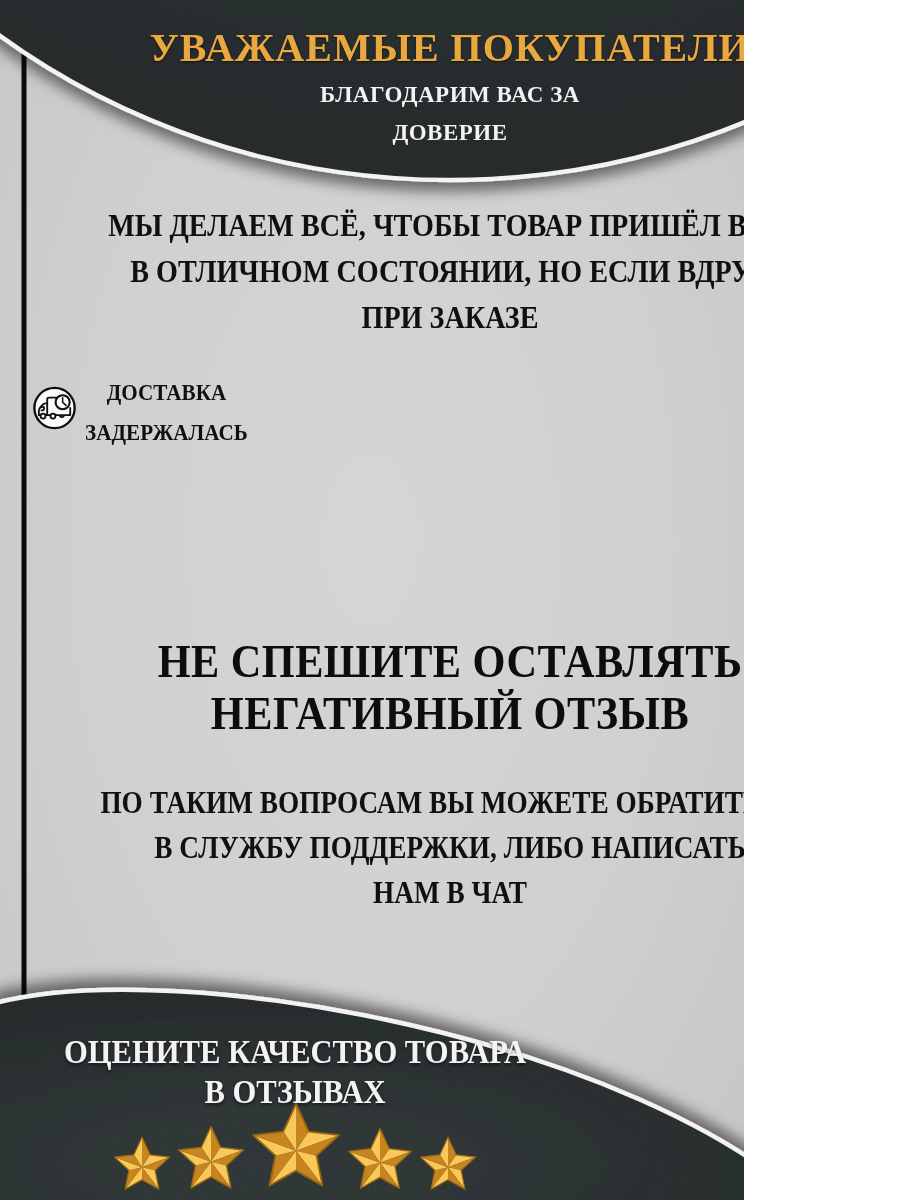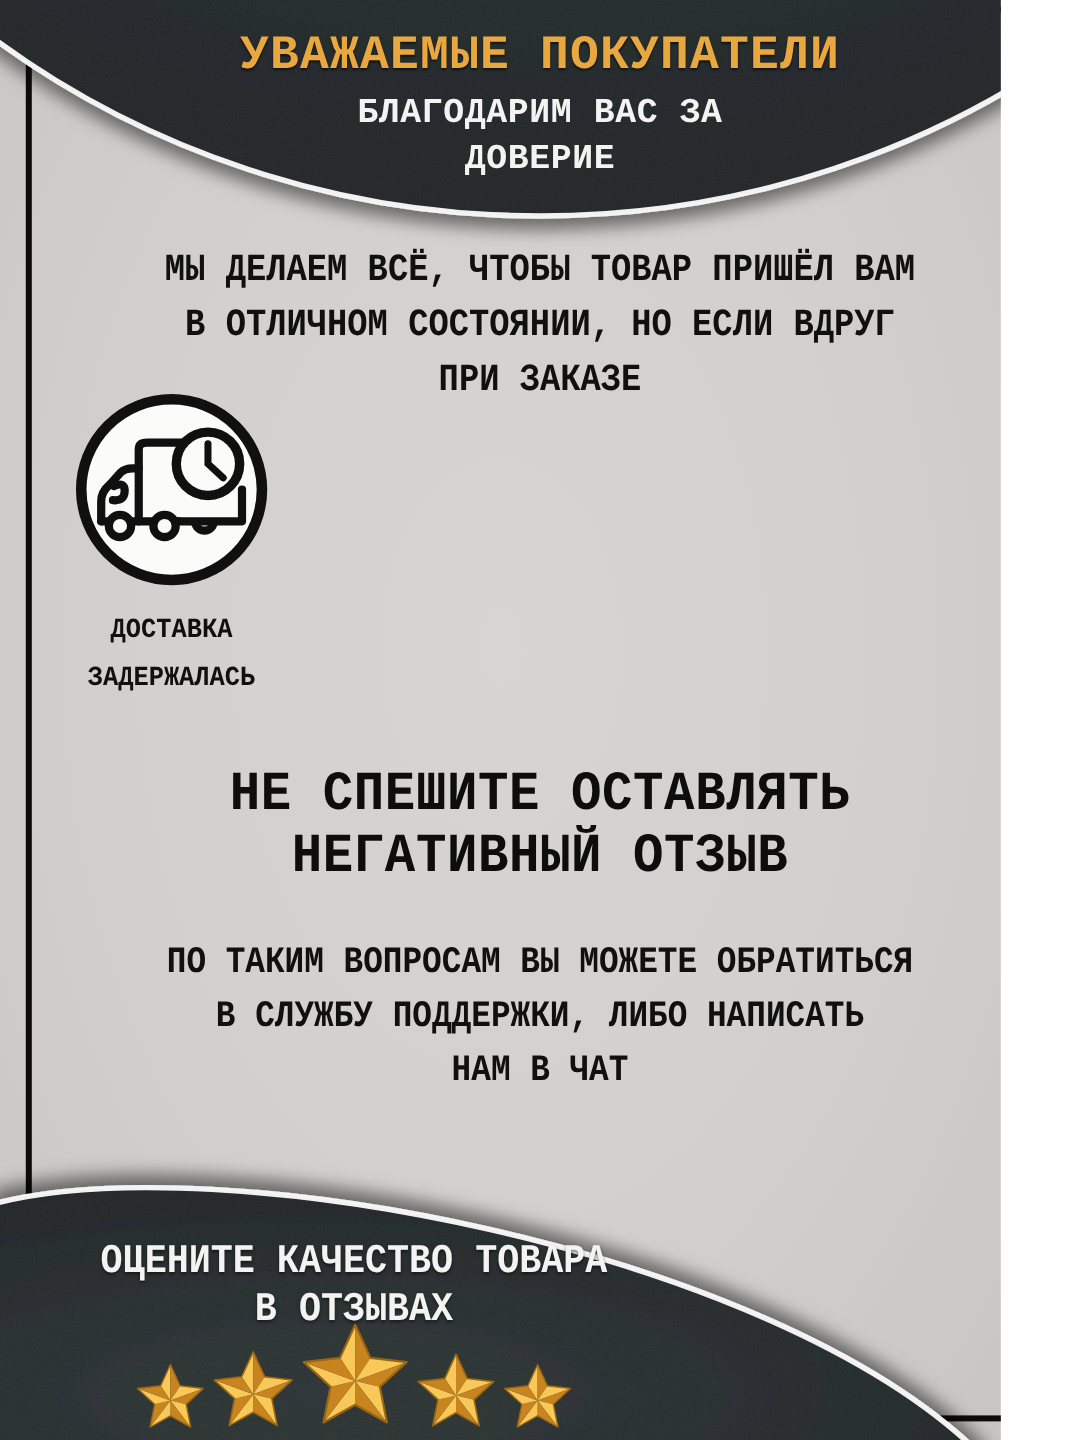--- a/index.html
+++ b/index.html
@@ -1,32 +1,32 @@
 <!DOCTYPE html>
 <html><head>
 <meta charset="utf-8">
 <style>
   html,body{margin:0;padding:0;}
   .canvas{
     position:relative;
-    width:834px;height:1200px;
+    width:744px;height:1200px;
     overflow:hidden;
     background:radial-gradient(ellipse at 50% 45%, #d6d5d3 0%, #d1d0ce 55%, #c7c6c4 100%);
-    font-family:Liberation Mono, monospace;
+    font-family:Liberation Serif, serif;
     -webkit-font-smoothing:antialiased;
   }
   svg.bg{position:absolute;left:0;top:0;}
   .txt{position:absolute;left:0;width:900px;text-align:center;white-space:pre-line;font-weight:700;}
   .cond88{transform:scaleX(0.88);transform-origin:50% 0;}
   .cond92{transform:scaleX(0.92);transform-origin:50% 0;}
   .title{top:26px;font-size:40px;line-height:44px;color:#e9a83f;letter-spacing:1px;text-shadow:0 1px 2px rgba(0,0,0,.6);}
-  .subtitle{top:76px;font-size:29px;line-height:38px;color:#f3f3f1;letter-spacing:.5px;}
+  .subtitle{top:76px;font-size:23px;line-height:38px;color:#f3f3f1;letter-spacing:.5px;}
   .intro{top:202px;font-size:32px;line-height:46px;color:#101010;}
   .cards{position:absolute;top:320px;left:0;width:900px;height:310px;}
-  .card{position:absolute;top:0;display:flex;flex-direction:column;align-items:center;}
+  .card{position:absolute;top:0;display:flex;flex-direction:row;align-items:center;}
   .card .icn{width:176px;height:176px;}
   .card .lbl{margin-top:9px;font-weight:700;font-size:23px;line-height:40px;color:#101010;text-align:center;white-space:pre-line;transform:scaleX(0.92);transform-origin:50% 0;}
   .card1{left:31px;width:224px;}
   .card2{left:325px;width:254px;}
   .card3{left:618px;width:244px;}
   .heading{top:636px;font-size:46px;line-height:52px;color:#0d0d0d;letter-spacing:.5px;}
   .support{top:780px;font-size:31px;line-height:45px;color:#101010;}
   .footer-text{position:absolute;top:1032px;left:0;width:590px;text-align:center;white-space:pre-line;font-weight:700;font-size:34px;line-height:40px;color:#f3f3f1;transform:scaleX(0.9);transform-origin:50% 0;text-shadow:0 2px 3px rgba(0,0,0,.5);}
   .stars{position:absolute;top:1100px;left:85px;width:420px;height:96px;display:flex;align-items:flex-end;justify-content:center;gap:6px;}
   .stars svg{display:block;}

